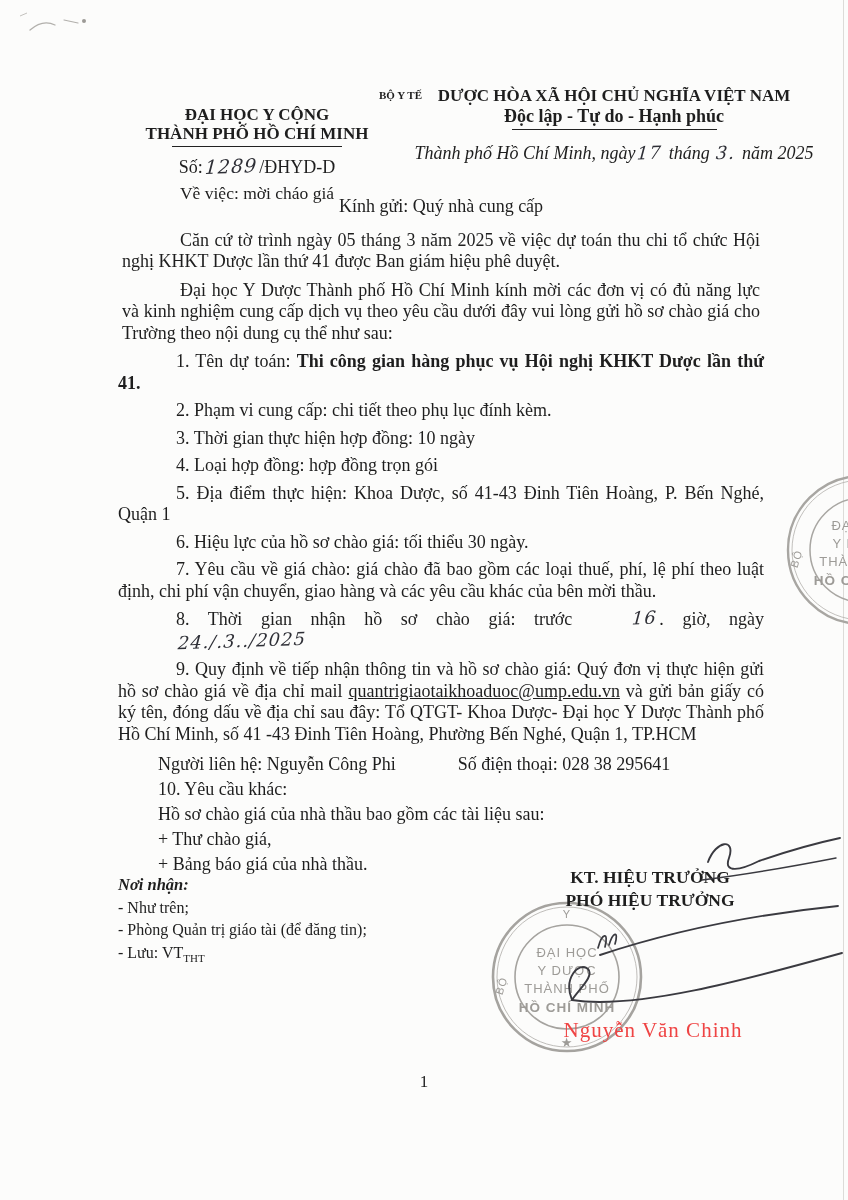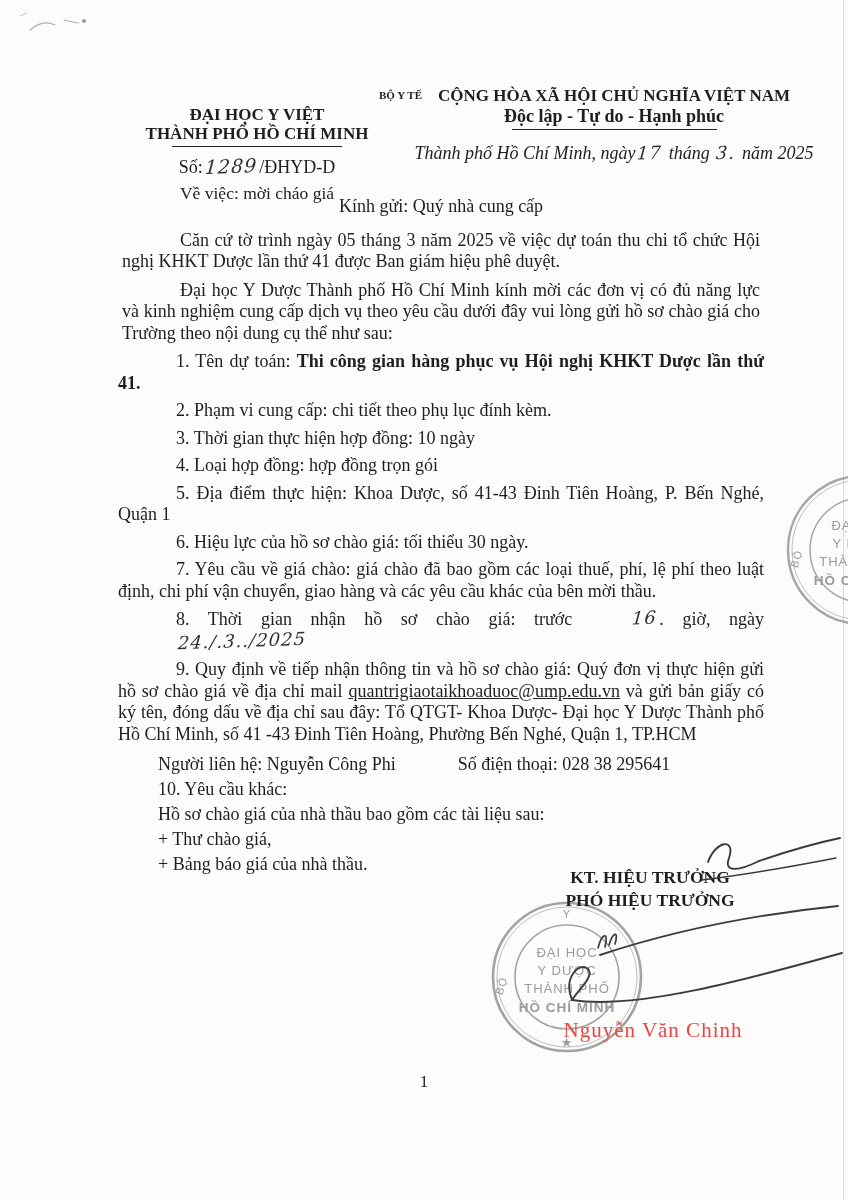--- a/index.html
+++ b/index.html
@@ -78,29 +78,29 @@
 
   <svg style="position:absolute;left:18px;top:6px;" width="100" height="40" viewBox="0 0 100 40">
     <path d="M 12 24 c 8 -7 17 -9 25 -5" stroke="#b2b0ac" stroke-width="1.3" fill="none" stroke-linecap="round"></path>
     <path d="M 46 14 l 14 3" stroke="#b2b0ac" stroke-width="1.2" fill="none" stroke-linecap="round"></path>
     <circle cx="66" cy="15" r="2" fill="#9c9a96"></circle>
     <path d="M 2 10 l 7 -3" stroke="#c4c2be" stroke-width="1" fill="none"></path>
   </svg>
 
   <div class="hdr-left">
     <div class="l1">BỘ Y TẾ</div>
-    <div class="l2">ĐẠI HỌC Y VIỆT</div>
+    <div class="l2">ĐẠI HỌC Y CỘNG</div>
     <div class="l3">THÀNH PHỐ HỒ CHÍ MINH</div>
     <div class="hdr-rule"></div>
     <div class="so-line"><span>Số:</span><span class="hw hw-lg">1289</span><span>/ĐHYD-D</span></div>
     <div class="subject">Về việc: mời cháo giá</div>
   </div>
 
   <div class="hdr-right">
-    <div class="m1">CỘNG HÒA XÃ HỘI CHỦ NGHĨA VIỆT NAM</div>
+    <div class="m1">DƯỢC HÒA XÃ HỘI CHỦ NGHĨA VIỆT NAM</div>
     <div class="m2">Độc lập - Tự do - Hạnh phúc</div>
     <div class="hdr-rule2"></div>
     <div class="date-line"><span>Thành phố Hồ Chí Minh, ngày</span><span class="hw">17</span> <span>tháng</span> <span class="hw">3.</span> <span>năm 2025</span></div>
   </div>
 
   <div class="content">
     <div class="salutation">Kính gửi: Quý nhà cung cấp</div>
     <p>Căn cứ tờ trình ngày 05 tháng 3 năm 2025 về việc dự toán thu chi tổ chức Hội nghị KHKT Dược lần thứ 41 được Ban giám hiệu phê duyệt.</p>
     <p>Đại học Y Dược Thành phố Hồ Chí Minh kính mời các đơn vị có đủ năng lực và kinh nghiệm cung cấp dịch vụ theo yêu cầu dưới đây vui lòng gửi hồ sơ chào giá cho Trường theo nội dung cụ thể như sau:</p>
 
@@ -117,20 +117,26 @@
     <div class="contact-block">
       <div class="row"><span>Người liên hệ: Nguyễn Công Phi</span><span class="ph">Số điện thoại: 028 38 295641</span></div>
       <div>10. Yêu cầu khác:</div>
       <div>Hồ sơ chào giá của nhà thầu bao gồm các tài liệu sau:</div>
       <div>+ Thư chào giá,</div>
       <div>+ Bảng báo giá của nhà thầu.</div>
     </div>
   </div>
 
 
+  <div class="recipients">
+    <div class="title">Nơi nhận:</div>
+    <div>- Như trên;</div>
+    <div>- Phòng Quản trị giáo tài (để đăng tin);</div>
+    <div><span>- Lưu: VT</span><sub>THT</sub></div>
+  </div>
 
   <svg class="stamp-svg" style="left:485px;top:895px;" width="164" height="164" viewBox="0 0 164 164">
     <circle cx="82" cy="82" r="74" stroke="#a5a39f" stroke-width="2.6" fill="none"></circle>
     <circle cx="82" cy="82" r="70" stroke="#aeaca8" stroke-width="0.8" fill="none"></circle>
     <circle cx="82" cy="82" r="52" stroke="#a5a39f" stroke-width="1.6" fill="none"></circle>
     <text class="stamp-text" x="82" y="23" font-size="11" text-anchor="middle">Y</text>
     <text class="stamp-text" x="20" y="92" font-size="11" text-anchor="middle" transform="rotate(-72 20 92)">BỘ</text>
     <text class="stamp-text" x="82" y="62" font-size="13" text-anchor="middle">ĐẠI HỌC</text>
     <text class="stamp-text" x="82" y="80" font-size="13" text-anchor="middle">Y DƯỢC</text>
     <text class="stamp-text" x="82" y="98" font-size="13" text-anchor="middle">THÀNH PHỐ</text>

